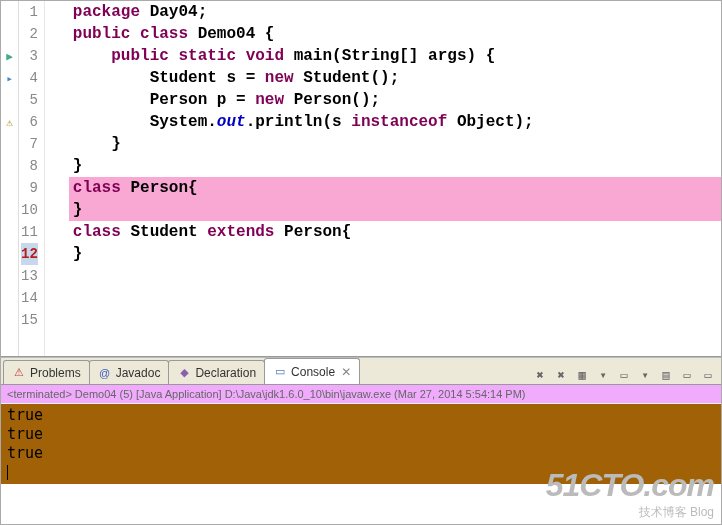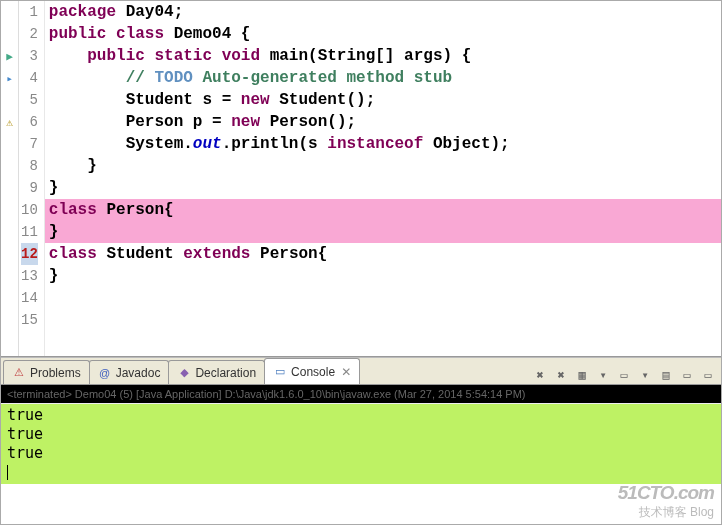--- a/index.html
+++ b/index.html
@@ -4,44 +4,44 @@
 <style>
 * { margin:0; padding:0; box-sizing:border-box; }
 body { font-family:Consolas,"Courier New",monospace; font-size:15px; background:#fff; width:722px; height:525px; overflow:hidden; border:1px solid #aaa; }
 .editor { height:356px; display:flex; border-bottom:1px solid #999; overflow:hidden; }
 .gutter-icons { width:18px; background:#fff; border-right:1px solid #ddd; }
 .gutter-line { height:22px; display:flex; align-items:center; justify-content:center; font-size:11px; }
 .warn { color:#a80; }
 .lineno-col { background:#fff; padding:0 6px 0 2px; text-align:right; color:#888; font-size:14px; user-select:none; border-right:1px solid #e8e8e8; }
 .lineno { height:22px; line-height:22px; }
 .active-ln { background:#c8d8ec; color:#b91c1c; font-weight:bold; }
-.code-col { flex:1; background:#fff; }
+.code-col { flex:1; background:#fff;margin-left:24px; }
 .code-line { height:22px; line-height:22px; white-space:pre; padding-left:4px; font-weight:bold; font-size:16px; }
 .hl { background:#f9a8d4; }
 .kw { color:#7f0055; font-weight:bold; }
 .com { color:#3f7f5f; }
 .todo { color:#6090c0; font-weight:bold; }
 .field { color:#0000c0; font-style:italic; }
 .norm { color:#000; }
 
 .tabbar { height:28px; background:#ece9d8; border-top:1px solid #bbb; border-bottom:1px solid #999; display:flex; align-items:flex-end; padding-left:2px; }
 .tab { height:24px; border:1px solid #999; border-bottom:none; background:#ece9d8; padding:0 8px; display:flex; align-items:center; gap:4px; font-family:Tahoma,Arial,sans-serif; font-size:12px; color:#333; margin-right:-1px; border-radius:3px 3px 0 0; cursor:pointer; }
 .tab.active { background:#fff; height:26px; }
 .tab-ico { width:14px; height:14px; display:flex; align-items:center; justify-content:center; font-size:11px; }
 .tab-close { font-size:12px; color:#888; margin-left:2px; }
 .tab-toolbar { margin-left:auto; display:flex; gap:3px; padding-right:4px; align-items:center; }
 .tbtn { width:18px; height:18px; display:flex; align-items:center; justify-content:center; font-size:12px; color:#666; cursor:pointer; }
 
-.console-status { font-family:Tahoma,Arial,sans-serif; font-size:11px; color:#666; padding:3px 6px; background:#000000; border-bottom:1px solid #eee; }
-.console-out { background:#bef264; padding:2px 6px; font-family:Consolas,monospace; font-size:15px; line-height:19px; }
+.console-status { font-family:Tahoma,Arial,sans-serif; font-size:11px; color:#666; padding:3px 6px; background:#f0abfc; border-bottom:1px solid #eee; }
+.console-out { background:#a16207; padding:2px 6px; font-family:Consolas,monospace; font-size:15px; line-height:19px; }
 .console-line { height:19px; }
 .cursor { display:inline-block; width:1px; height:15px; background:#000; vertical-align:middle; }
 
 .watermark { position:absolute; right:8px; bottom:4px; color:#bbb; font-family:Arial,sans-serif; text-align:right; pointer-events:none; }
-.watermark .big { font-size:19px; font-weight:bold; font-style:italic; letter-spacing:-1px; }
+.watermark .big { font-size:32px; font-weight:bold; font-style:italic; letter-spacing:-1px; }
 .watermark .sm { font-size:12px; }
 </style>
 </head>
 <body>
 
 <div class="editor">
   <div class="gutter-icons" id="gutter-icons">
       <div class="gutter-line"></div>
       <div class="gutter-line"></div>
       <div class="gutter-line" style="color: rgb(68, 170, 136);">▶</div>
@@ -72,21 +72,20 @@
       <div class="lineno">11</div>
       <div class="lineno active-ln">12</div>
       <div class="lineno">13</div>
       <div class="lineno">14</div>
       <div class="lineno">15</div>
     </div>
   <div class="code-col" id="code">
       <div class="code-line"><span class="kw">package</span><span class="norm"> Day04;</span></div>
       <div class="code-line"><span class="kw">public class</span><span class="norm"> Demo04 {</span></div>
       <div class="code-line"><span class="norm">    </span><span class="kw">public static void</span><span class="norm"> main(String[] args) {</span></div>
-      <div class="code-line"><span class="norm">        </span><span class="com">// </span><span class="todo">TODO</span><span class="com"> Auto-generated method stub</span></div>
       <div class="code-line"><span class="norm">        Student s = </span><span class="kw">new</span><span class="norm"> Student();</span></div>
       <div class="code-line"><span class="norm">        Person p = </span><span class="kw">new</span><span class="norm"> Person();</span></div>
       <div class="code-line"><span class="norm">        System.</span><span class="field">out</span><span class="norm">.println(s </span><span class="kw">instanceof</span><span class="norm"> Object);</span></div>
       <div class="code-line"><span class="norm">    }</span></div>
       <div class="code-line"><span class="norm">}</span></div>
       <div class="code-line hl"><span class="kw">class</span><span class="norm"> Person{</span></div>
       <div class="code-line hl"><span class="norm">}</span></div>
       <div class="code-line"><span class="kw">class</span><span class="norm"> Student </span><span class="kw">extends</span><span class="norm"> Person{</span></div>
       <div class="code-line"><span class="norm">}</span></div>
     </div>

